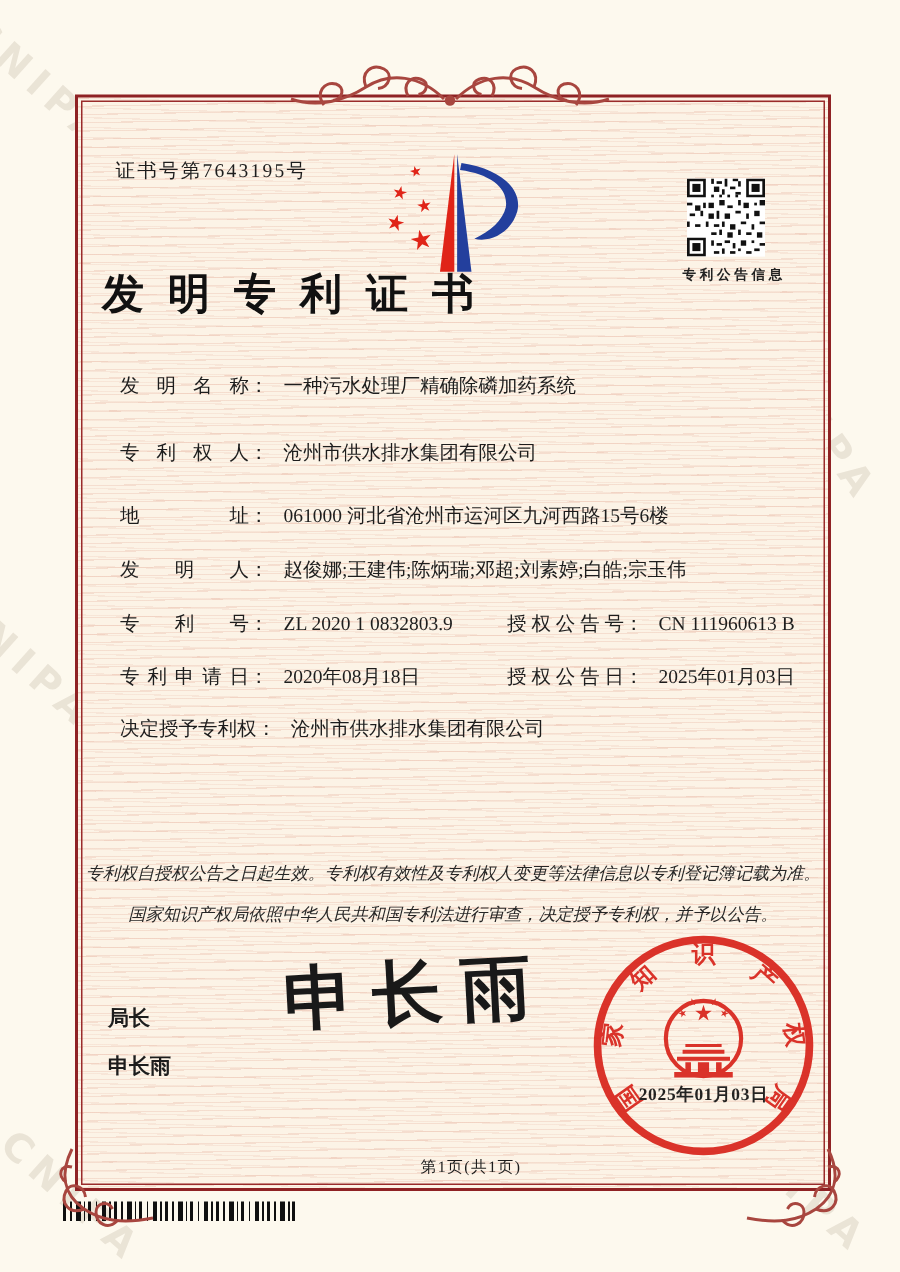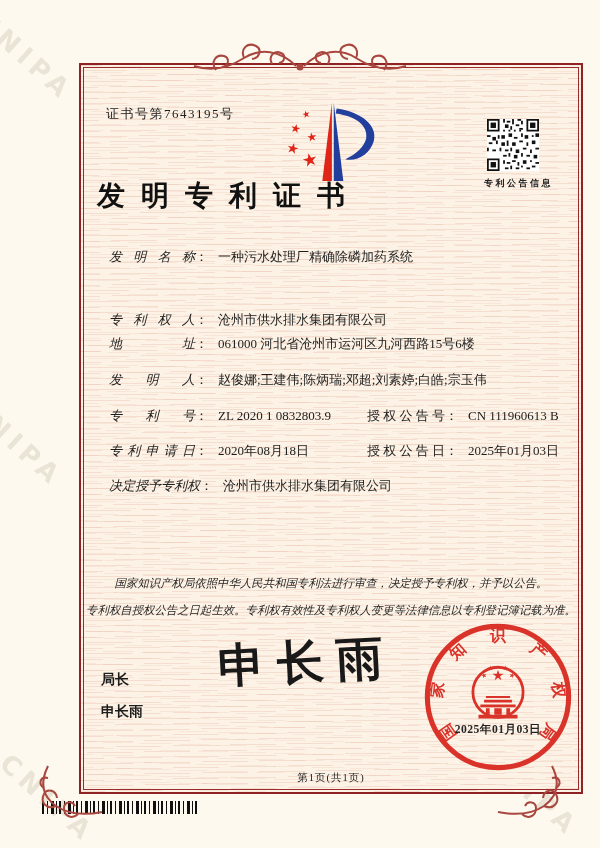--- a/index.html
+++ b/index.html
@@ -19,21 +19,20 @@
     white-space:nowrap;pointer-events:none;
   }
   
   .frame{
     position:absolute;left:50px;top:63px;width:500px;height:727px;z-index:2;
     border:2px solid #8f2224;
     background:
       repeating-linear-gradient(179deg, rgba(224,160,140,0.26) 0 0.8px, rgba(0,0,0,0) 0.8px 5.5px),
       repeating-linear-gradient(181.5deg, rgba(224,160,140,0.16) 0 0.8px, rgba(0,0,0,0) 0.8px 6.5px),
       #fcf3e6;
-    margin-left: 29px;
   }
   .frame-inner{
     position:absolute;left:2px;top:2px;right:2px;bottom:2px;
     border:1px solid #9a2b2b;
   }
   .ornament{position:absolute;z-index:4;pointer-events:none;}
   
   .cert-no{position:absolute;left:25px;top:40px;font-size:13px;letter-spacing:1.5px;z-index:5;}
   .logo{position:absolute;left:186px;top:34px;width:124px;height:86px;z-index:5;}
   .qr-wrap{position:absolute;left:403px;top:54px;width:58px;text-align:center;z-index:5;}
@@ -41,21 +40,21 @@
   .qr-label{
     margin-top:6px;font-size:9px;font-weight:700;letter-spacing:2.5px;color:#222;
     font-family:"Liberation Serif",serif;white-space:nowrap;
   }
   .title{
     position:absolute;left:0;top:112px;width:100%;z-index:5;
     font-size:28px;font-weight:700;letter-spacing:16px;text-indent:16px;color:#111;
   }
   
   .row{position:absolute;left:28px;width:460px;font-size:13px;white-space:nowrap;z-index:5;}
-  .flabel{display:inline-block;width:86px;text-align:justify;text-align-last:justify;vertical-align:bottom;font-style:italic;}
+  .flabel{display:inline-block;width:86px;text-align:justify;text-align-last:justify;vertical-align:bottom;}
   .flabel.wide{width:auto;text-align-last:auto;}
   .colon{margin-right:10px;}
   .col2{position:absolute;left:258px;top:0;white-space:nowrap;}
   .flabel2{display:inline-block;width:78px;text-align:justify;text-align-last:justify;vertical-align:bottom;}
   
   .statement{
     position:absolute;left:0;top:505px;width:100%;text-align:center;z-index:5;
     font-style:italic;font-size:11.4px;line-height:27px;color:#262626;white-space:nowrap;
   }
   
@@ -63,21 +62,21 @@
     font-family:"DejaVu Sans","Liberation Sans",sans-serif;font-weight:700;font-size:14px;line-height:32px;}
   .signature{
     position:absolute;left:118px;top:566px;width:215px;text-align:center;z-index:6;
     font-size:47px;font-weight:600;letter-spacing:12px;color:#191919;
     transform:rotate(-3deg);white-space:nowrap;
   }
   
   .seal{position:absolute;left:338px;top:553px;width:158px;height:158px;z-index:7;opacity:0.93;}
   .seal text{font-family:"Liberation Serif",serif;}
   
-  .page-num{position:absolute;left:0;top:706px;width:100%;text-align:center;font-size:10.5px;letter-spacing:1px;z-index:5;}
+  .page-num{position:absolute;left:12px;top:706px;width:100%;text-align:center;font-size:10.5px;letter-spacing:1px;z-index:5;}
   
   .barcode{
     position:absolute;left:42px;top:801px;width:158px;height:13px;z-index:3;
     background:
       repeating-linear-gradient(90deg,
         #101010 0 2px, transparent 2px 5px,
         #101010 5px 6px, transparent 6px 9px,
         #101010 9px 12px, transparent 12px 14px,
         #101010 14px 15px, transparent 15px 17px);
   }
@@ -186,21 +185,21 @@
         </g>
       </svg>
       <div class="qr-label">专利公告信息</div>
     </div>
 
     <div class="title">发明专利证书</div>
 
     <div class="row" style="top:183px">
       <span class="flabel">发明名称</span><span class="colon">：</span><span class="fvalue">一种污水处理厂精确除磷加药系统</span>
     </div>
-    <div class="row" style="top:246px">
+    <div class="row" style="top:228px">
       <span class="flabel">专利权人</span><span class="colon">：</span><span class="fvalue">沧州市供水排水集团有限公司</span>
     </div>
     <div class="row" style="top:270px">
       <span class="flabel">地址</span><span class="colon">：</span><span class="fvalue">061000 河北省沧州市运河区九河西路15号6楼</span>
     </div>
     <div class="row" style="top:306px">
       <span class="flabel">发明人</span><span class="colon">：</span><span class="fvalue">赵俊娜;王建伟;陈炳瑞;邓超;刘素婷;白皓;宗玉伟</span>
     </div>
     <div class="row" style="top:342px">
       <span class="flabel">专利号</span><span class="colon">：</span><span class="fvalue">ZL 2020 1 0832803.9</span>
@@ -208,22 +207,22 @@
     </div>
     <div class="row" style="top:377px">
       <span class="flabel">专利申请日</span><span class="colon">：</span><span class="fvalue">2020年08月18日</span>
       <span class="col2"><span class="flabel2">授权公告日</span><span class="colon">：</span><span class="fvalue">2025年01月03日</span></span>
     </div>
     <div class="row" style="top:412px">
       <span class="flabel wide">决定授予专利权</span><span class="colon">：</span><span class="fvalue">沧州市供水排水集团有限公司</span>
     </div>
 
     <div class="statement">
+      <div>专利权自授权公告之日起生效。专利权有效性及专利权人变更等法律信息以专利登记簿记载为准。</div>
       <div>国家知识产权局依照中华人民共和国专利法进行审查，决定授予专利权，并予以公告。</div>
-      <div>专利权自授权公告之日起生效。专利权有效性及专利权人变更等法律信息以专利登记簿记载为准。</div>
     </div>
 
     <div class="signer">
       <div>局长</div>
       <div>申长雨</div>
     </div>
 
     <div class="signature">申长雨</div>
 
     <svg class="seal" viewBox="0 0 170 170" aria-hidden="true">

